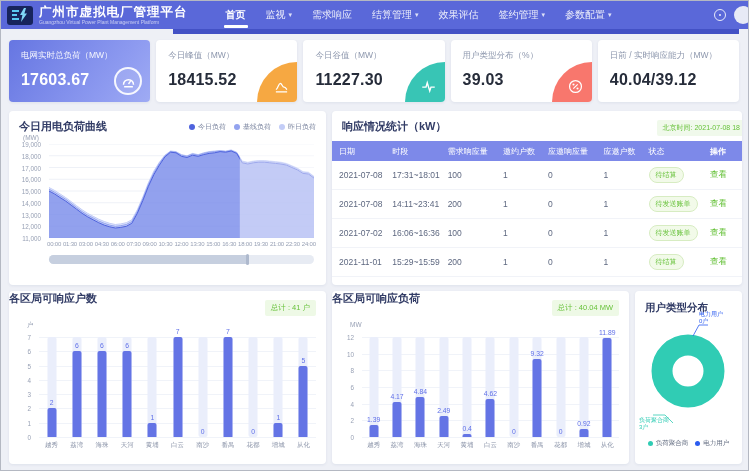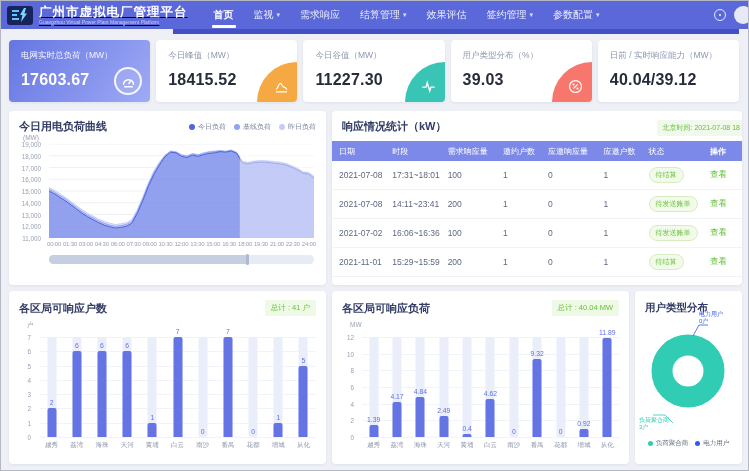--- a/index.html
+++ b/index.html
@@ -2,21 +2,21 @@
 <html><head>
 <meta charset="utf-8">
 <style>
   * { margin:0; padding:0; box-sizing:border-box; }
   body { background:#fff; font-family:"Liberation Sans","DejaVu Sans",sans-serif; }
   .app { position:relative; width:749px; height:471px; border:1px solid #b4b8c2; background:#eef0f6; overflow:hidden; }
 
   
   .nav { position:absolute; top:0; left:0; right:0; height:28px; background:#5a68d9; display:flex; align-items:center; padding:0 6px; z-index:5; }
   .logo-box { width:26px; height:19px; background:#17245c; border-radius:3px; display:flex; align-items:center; justify-content:center; margin-right:6px; flex:0 0 auto; }
-  .brand { margin-right:16px; flex:0 0 auto;text-decoration:underline; }
+  .brand { margin-right:28px; flex:0 0 auto; }
   .brand-title { color:#fff; font-size:12.5px; font-weight:bold; letter-spacing:1px; line-height:13px; }
   .brand-sub { color:rgba(255,255,255,.65); font-size:5px; line-height:6px; }
   .menu { display:flex; align-items:stretch; height:100%; }
   .menu-item { position:relative; color:rgba(255,255,255,.88); font-size:10px; padding:0 10px; display:flex; align-items:center; cursor:pointer; white-space:nowrap; }
   .menu-item.active { font-weight:bold; color:#fff; }
   .menu-item.active::after { content:""; position:absolute; left:8px; right:8px; bottom:1px; height:3px; background:#fff; border-radius:1px; }
   .caret { font-size:7px; margin-left:3px; color:rgba(255,255,255,.8); }
   .nav-right { margin-left:auto; display:flex; align-items:center; gap:8px; }
   .bell { width:12px; height:12px; border:1px solid rgba(255,255,255,.85); border-radius:50%; display:inline-block; position:relative; }
   .bell::after { content:""; position:absolute; left:4px; top:4px; width:2px; height:2px; background:rgba(255,255,255,.9); border-radius:50%; }
@@ -58,21 +58,21 @@
   .time-badge { position:absolute; right:-4px; top:9px; background:#f0f9eb; color:#67c23a; font-size:7px; padding:3px 6px; border-radius:2px; white-space:nowrap; }
   .tbl { position:absolute; left:0; right:0; top:30px; }
   .tbl-head { display:flex; background:#7d89e9; height:20px; align-items:center; }
   .th { color:#fff; font-size:8px; padding-left:7px; white-space:nowrap; overflow:hidden; }
   .tr { display:flex; align-items:center; height:29px; border-bottom:1px solid #f1f3f8; }
   .td { font-size:8.5px; color:#5e6880; padding-left:7px; white-space:nowrap; overflow:hidden; }
   .pill { display:inline-block; background:#f2fae9; border:1px solid #d7ecc2; color:#67c23a; font-size:7px; padding:2px 6px; border-radius:9px; }
   .view-link { color:#67c23a; font-size:8.5px; cursor:pointer; }
 
   
-  .bar-card { padding:10px; }
+  .bar-card { }
   .b-left { top:290px; left:8px; width:317px; height:173px; }
   .b-mid { top:290px; left:331px; width:297px; height:173px; }
   .total-badge { position:absolute; right:10px; top:9px; background:#eef9e6; color:#67c23a; font-size:7.5px; padding:3px 6px; border-radius:2px; white-space:nowrap; }
   .bar-unit { position:absolute; left:18px; top:30px; font-size:6.5px; color:#98a1b5; }
   .bar-yticks { position:absolute; left:0; width:26px; }
   .bar-ytick { position:absolute; right:4px; font-size:6.3px; color:#98a1b5; transform:translateY(-50%); }
   .bar-plot { position:absolute; left:30px; right:10px; display:flex; }
   .grid-line { position:absolute; left:0; right:0; height:1px; background:#f0f3f9; }
   .bar-slot { position:relative; flex:1; height:100%; }
   .bar-track { position:absolute; left:50%; transform:translateX(-50%); top:0; bottom:0; width:9px; background:#eaeefb; border-radius:2px; }

